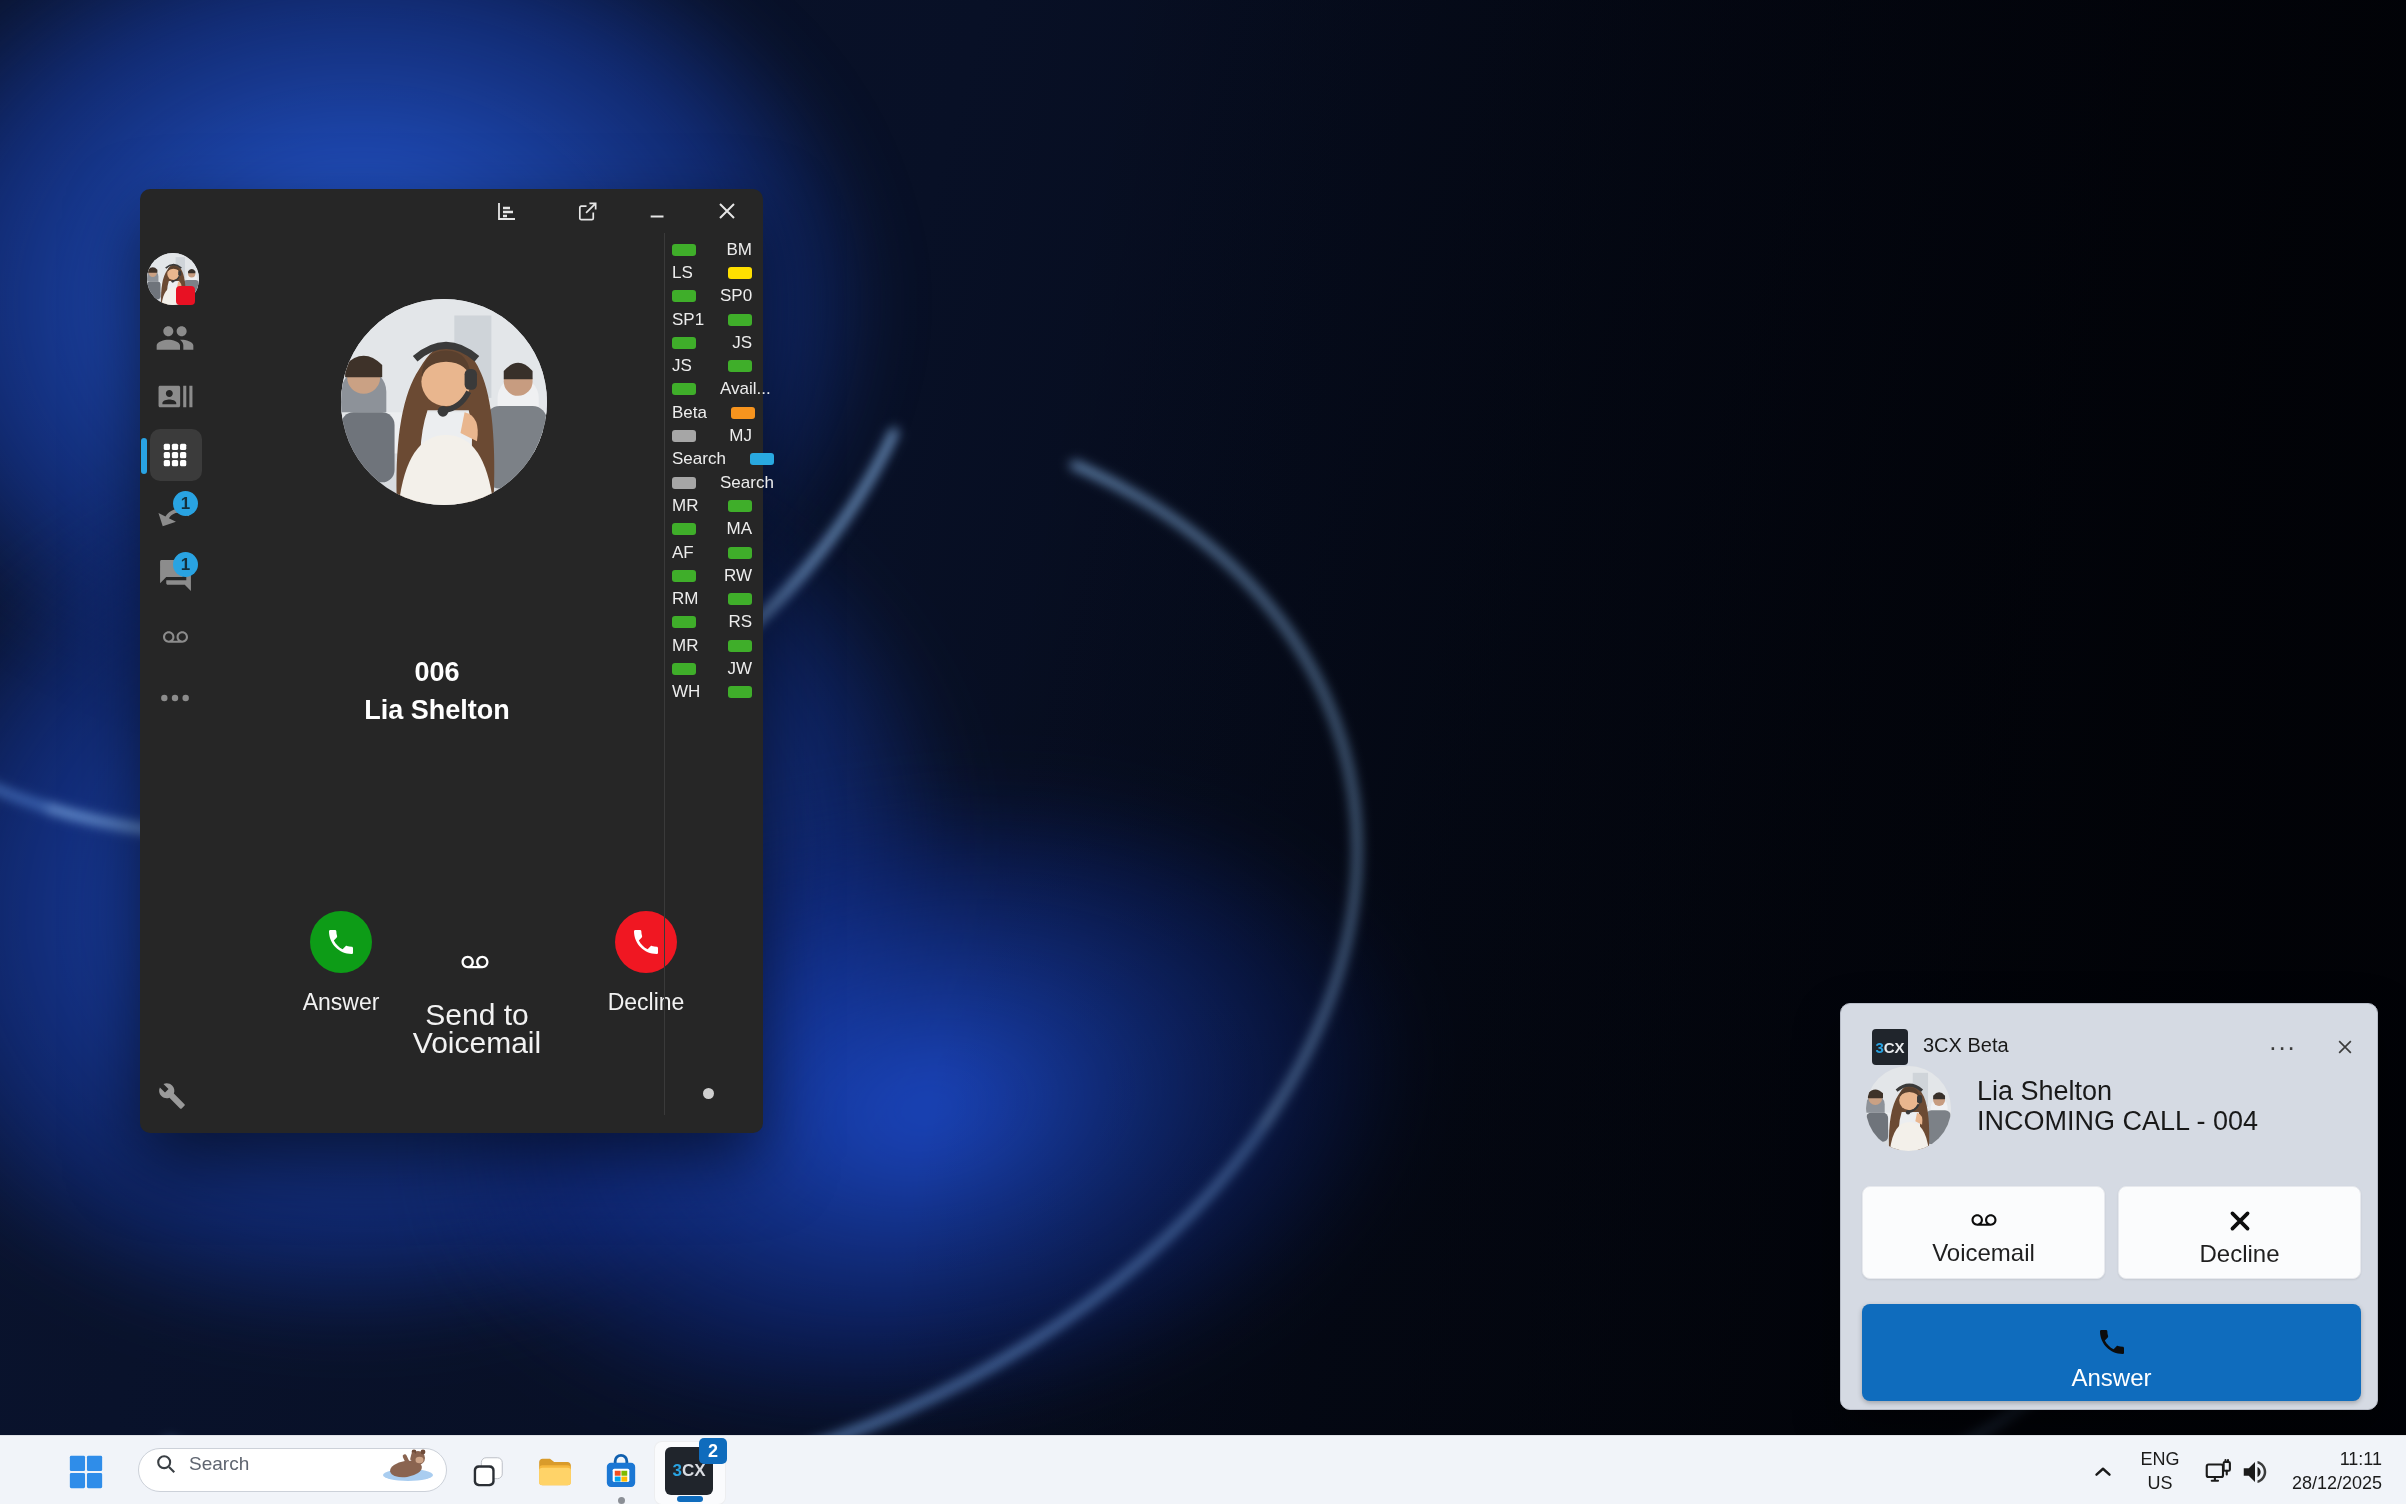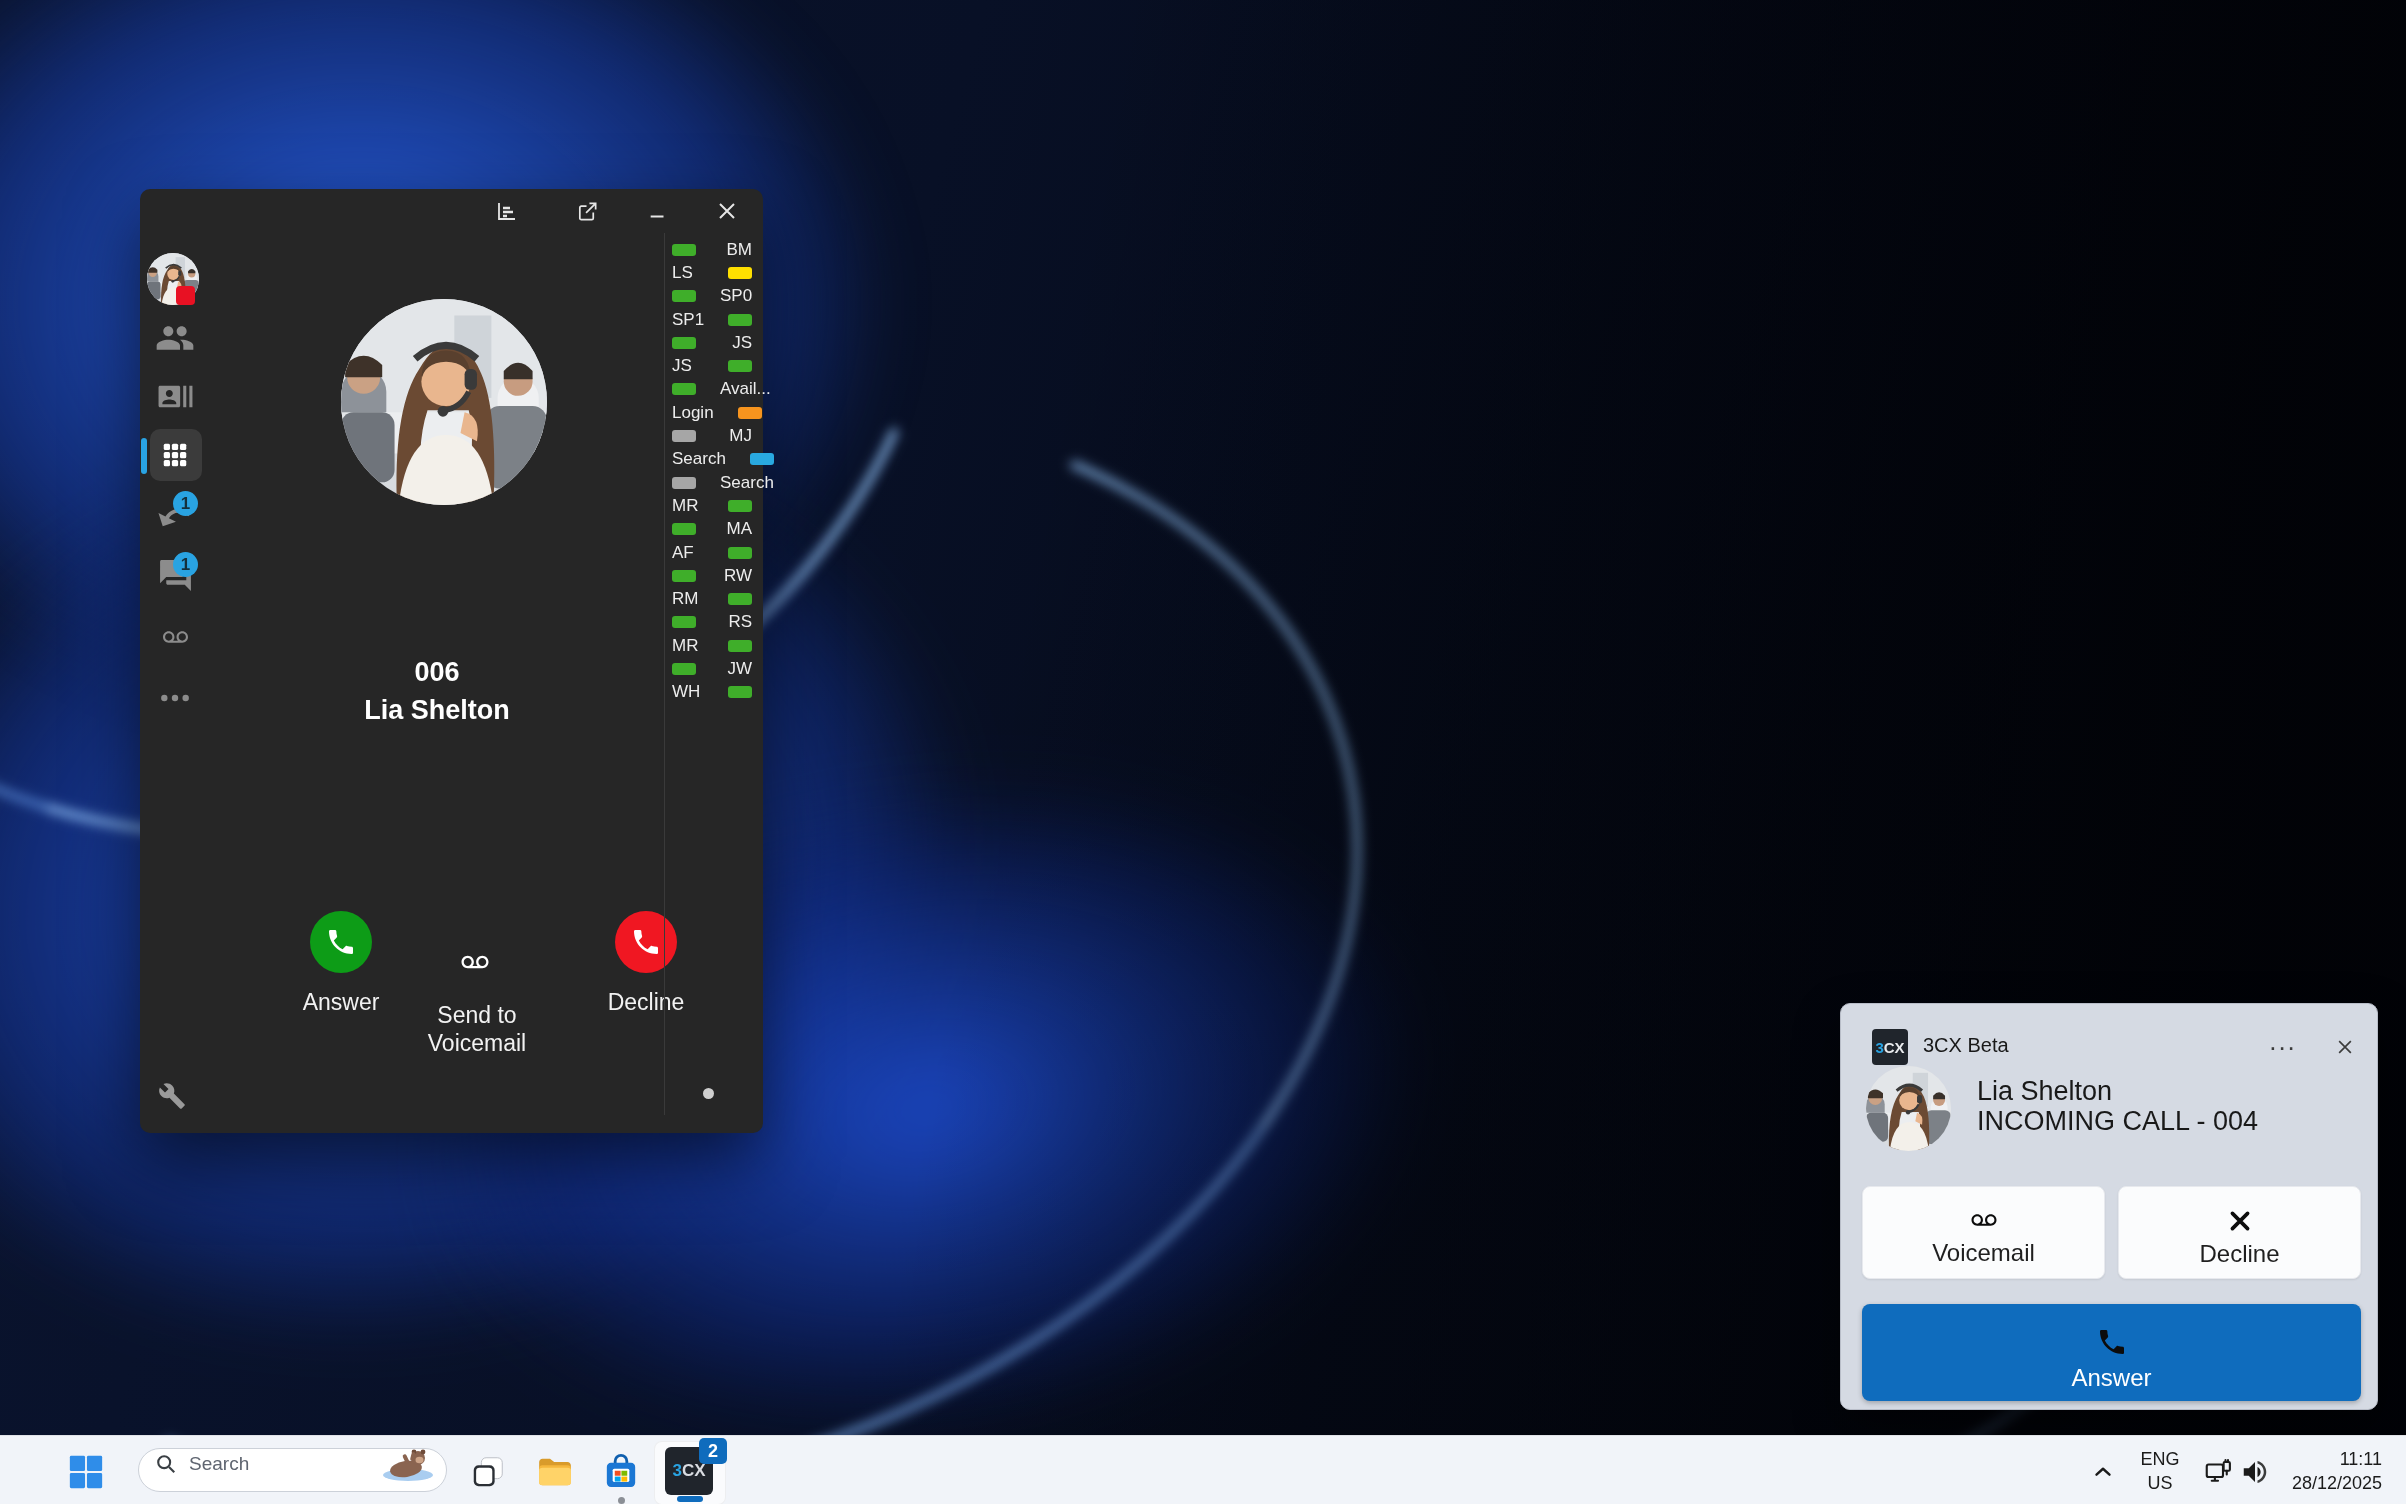--- a/index.html
+++ b/index.html
@@ -54,21 +54,21 @@
   .call-number{position:absolute;left:0;top:468px;width:454px;text-align:center;color:#fff;font-size:27px;font-weight:bold;}
   .call-name{position:absolute;left:0;top:506px;width:454px;text-align:center;color:#fff;font-size:27px;font-weight:bold;}
   .round-btn{position:absolute;width:62px;height:62px;border-radius:50%;border:none;cursor:pointer;
     display:flex;align-items:center;justify-content:center;padding:0;}
   .round-btn svg{fill:#fff;}
   .answer-btn{left:100px;top:722px;background:var(--green);}
   .decline-btn{left:405px;top:722px;background:var(--red);}
   .vm-btn{position:absolute;left:200px;top:760px;width:130px;background:none;border:none;cursor:pointer;padding:0;}
   .vm-btn svg{fill:#fff;display:block;margin:0 auto;}
   .action-label{position:absolute;color:#f2f2f2;font-size:23px;text-align:center;width:140px;}
-  .vm-label{position:absolute;left:157px;top:812px;width:220px;text-align:center;color:#f2f2f2;font-size:23px;line-height:28px;}
+  .vm-label{position:absolute;left:157px;top:812px;width:220px;text-align:center;color:#f2f2f2;font-size:30px;line-height:28px;}
   .wrench-btn{position:absolute;left:18px;top:893px;background:none;border:none;cursor:pointer;padding:0;}
   .wrench-btn svg{fill:#9a9a9a;}
 
   .blf-divider{position:absolute;left:524px;top:44px;width:1px;height:882px;background:#3a3a3a;}
   .blf-panel{position:absolute;left:532px;top:49px;width:80px;}
   .blf-row{height:23.3px;display:flex;justify-content:space-between;align-items:center;cursor:pointer;gap:24px;}
   .lamp{width:24px;height:12px;border-radius:3px;flex:0 0 auto;}
   .blf-label{color:#ededed;font-size:17px;}
   .page-dot{position:absolute;left:563px;top:899px;width:11px;height:11px;border-radius:50%;background:#cfcfcf;}
 
@@ -316,21 +316,21 @@
         </div>
         <div class="blf-row">
           <span class="blf-label">JS</span>
           <span class="lamp" style="background: rgb(63, 174, 42);"></span>
         </div>
         <div class="blf-row">
           <span class="lamp" style="background: rgb(63, 174, 42);"></span>
           <span class="blf-label">Avail...</span>
         </div>
         <div class="blf-row">
-          <span class="blf-label">Login</span>
+          <span class="blf-label">Beta</span>
           <span class="lamp" style="background: rgb(247, 148, 30);"></span>
         </div>
         <div class="blf-row">
           <span class="lamp" style="background: rgb(166, 166, 166);"></span>
           <span class="blf-label">MJ</span>
         </div>
         <div class="blf-row">
           <span class="blf-label">Search</span>
           <span class="lamp" style="background: rgb(41, 169, 224);"></span>
         </div>

